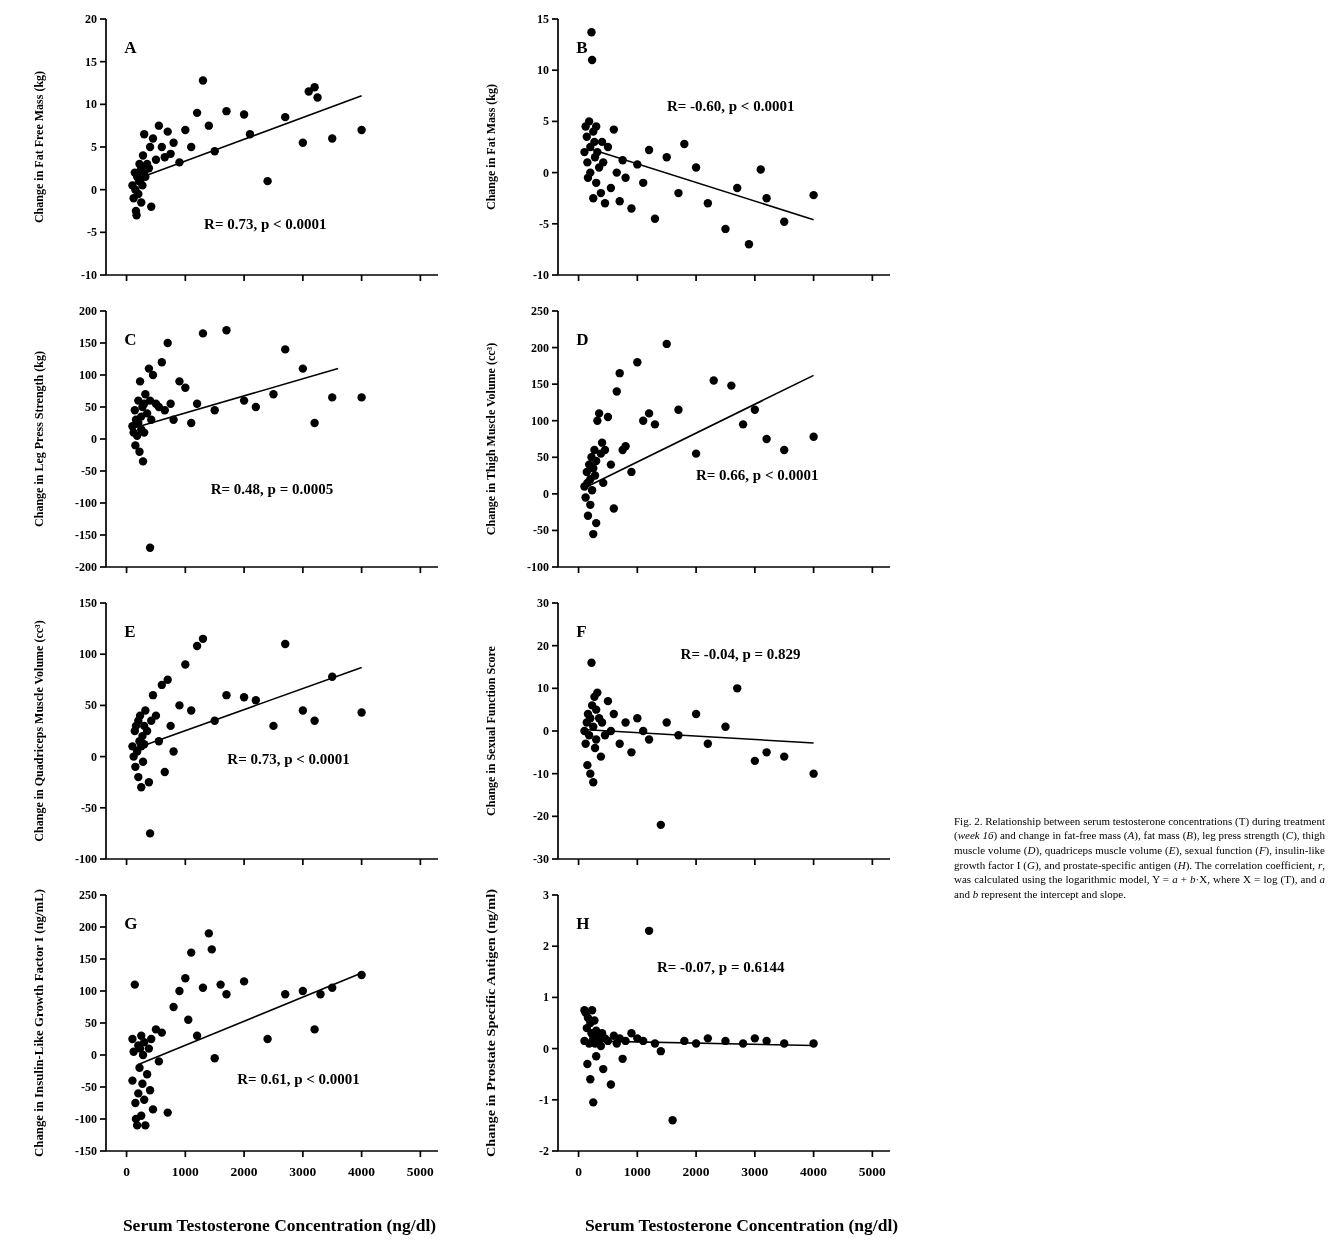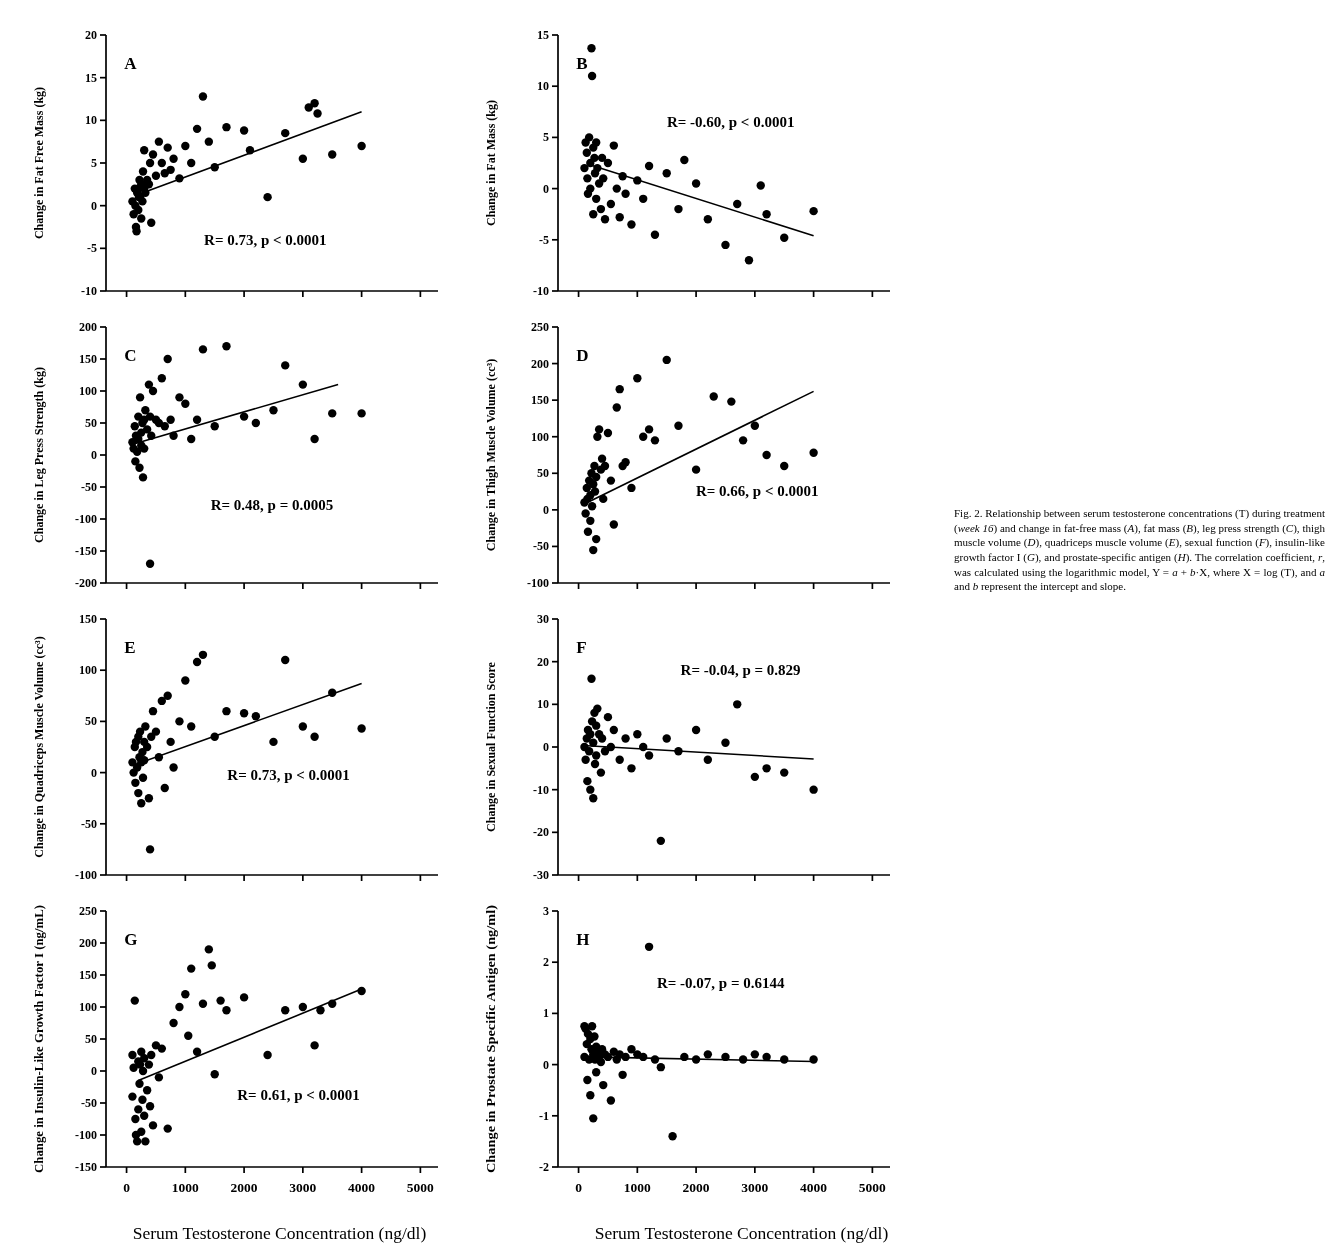--- a/index.html
+++ b/index.html
@@ -1,21 +1,21 @@
 <!DOCTYPE html>
 <html><head>
 <meta charset="utf-8">
 <style>
   html,body{margin:0;padding:0;background:#fff;}
   body{width:1331px;height:1260px;overflow:hidden;font-family:"Liberation Serif",serif;color:#000;}
-  .page{display:flex;box-sizing:border-box;padding:21px 0 0 26px;}
+  .page{display:flex;box-sizing:border-box;padding:5px 0 0 26px;align-items:center;}
   .chart-col{width:452px;flex:none;}
   .chart-col.right{width:472px;}
   .chart{width:440px;}
-  .x-title{font-weight:normal;font-size:17.5px;text-align:center;padding-left:55px;white-space:nowrap;}
+  .x-title{font-weight:bold;font-size:17.5px;text-align:center;padding-left:55px;margin-top:8px;white-space:nowrap;}
   .caption-col{width:375px;flex:none;padding-top:474px;padding-left:4px;box-sizing:border-box;}
   .caption{font-size:11px;line-height:1.33;text-align:justify;}
   .chart svg text{font-family:"Liberation Serif",serif;font-weight:bold;fill:#000;}
 </style>
 </head>
 <body>
 
 <div class="page">
   <div class="chart-col">
     <div class="chart"><svg width="440" height="288" viewBox="0 0 440 288">

